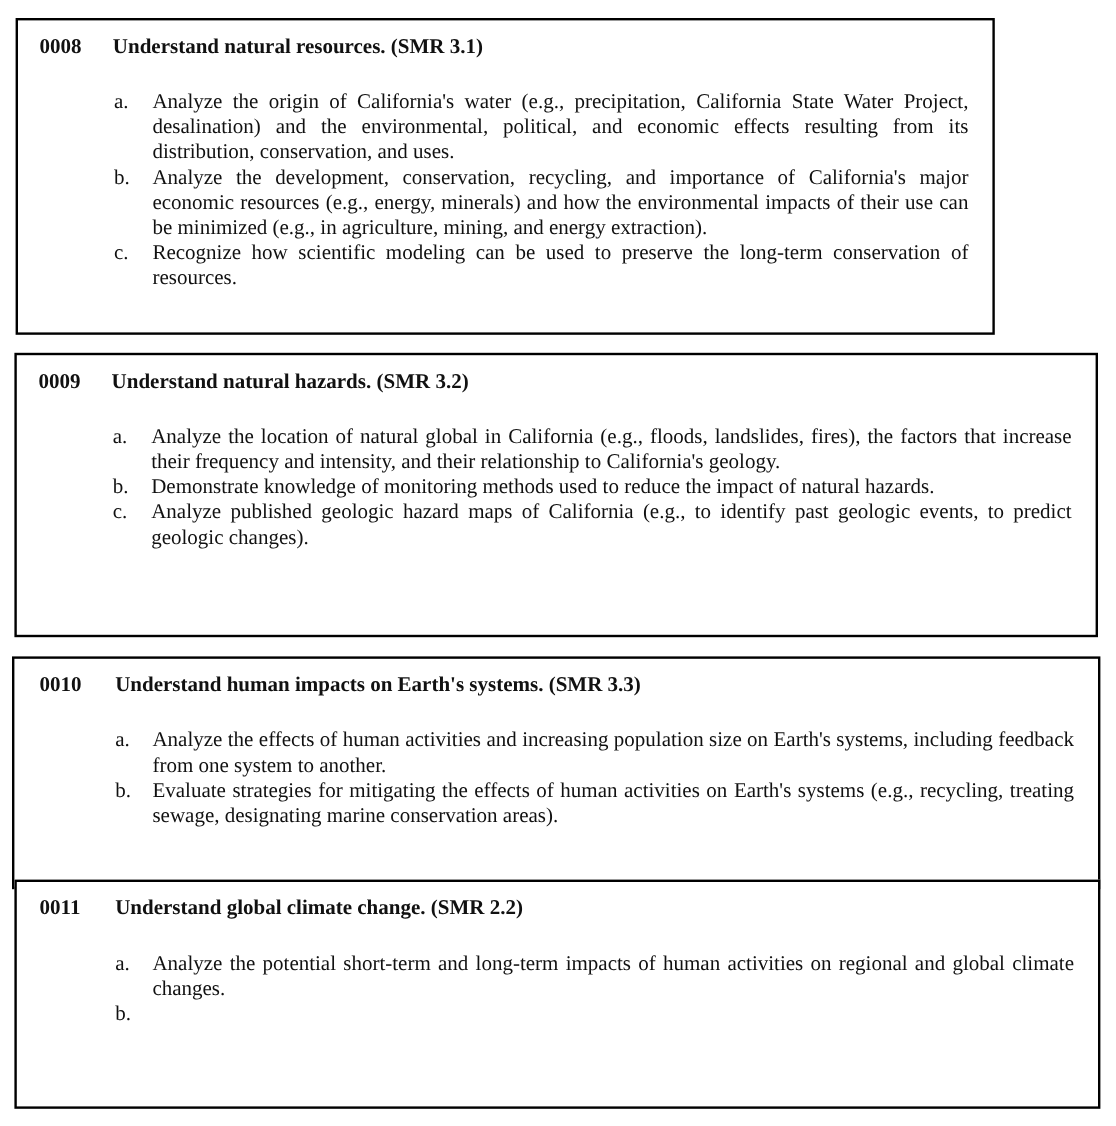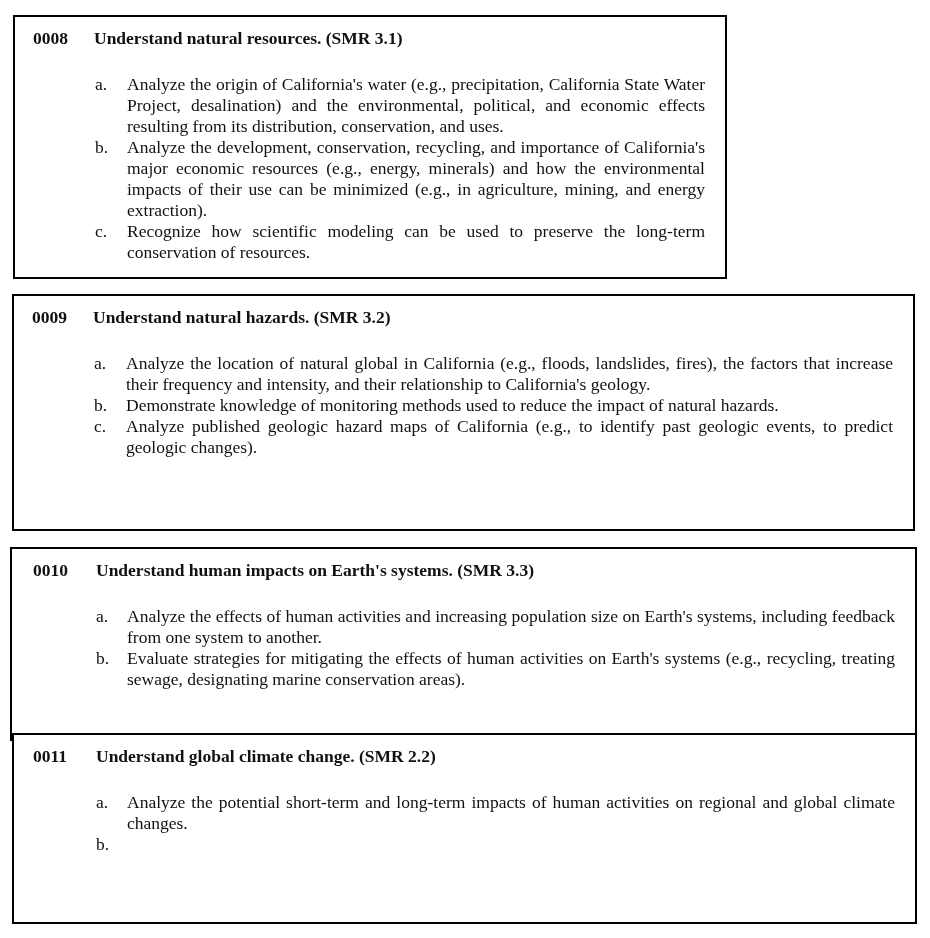--- a/index.html
+++ b/index.html
@@ -62,21 +62,21 @@
     left: 80px;
     top: 0;
   }
   .item-text {
     display: block;
   }
 </style>
 </head>
 <body>
 
-<div class="box" style="left:13px; top:15px; width:714px; height:264px;">
+<div class="box" style="left:13px; top:15px; width:816px; height:264px;">
   <div class="title-row">
     <span class="code">0008</span>
     <span class="title">Understand natural resources. (SMR 3.1)</span>
   </div>
   <ul class="items">
     <li class="item">
       <span class="item-label">a.</span>
       <span class="item-text">Analyze the origin of California's water (e.g., precipitation, California State Water Project, desalination) and the environmental, political, and economic effects resulting from its distribution, conservation, and uses.</span>
     </li>
     <li class="item">

